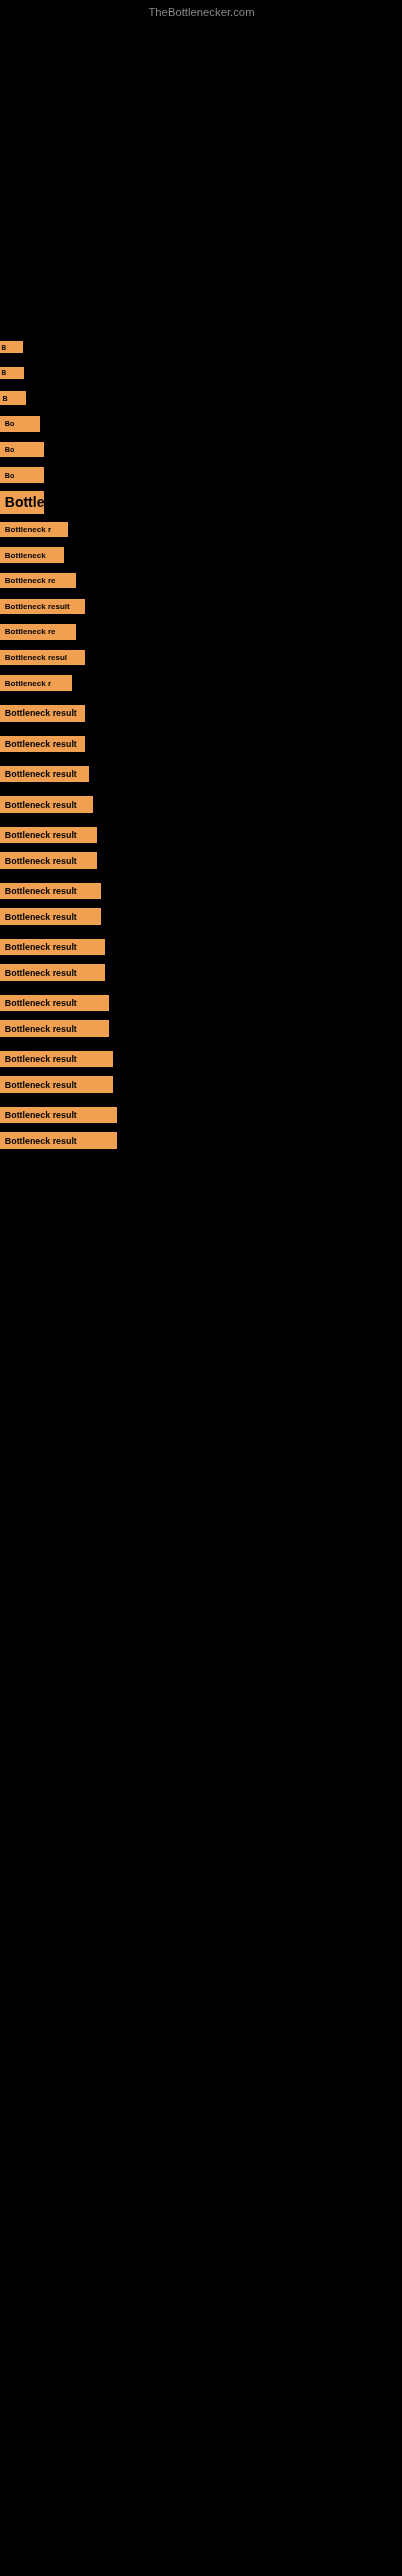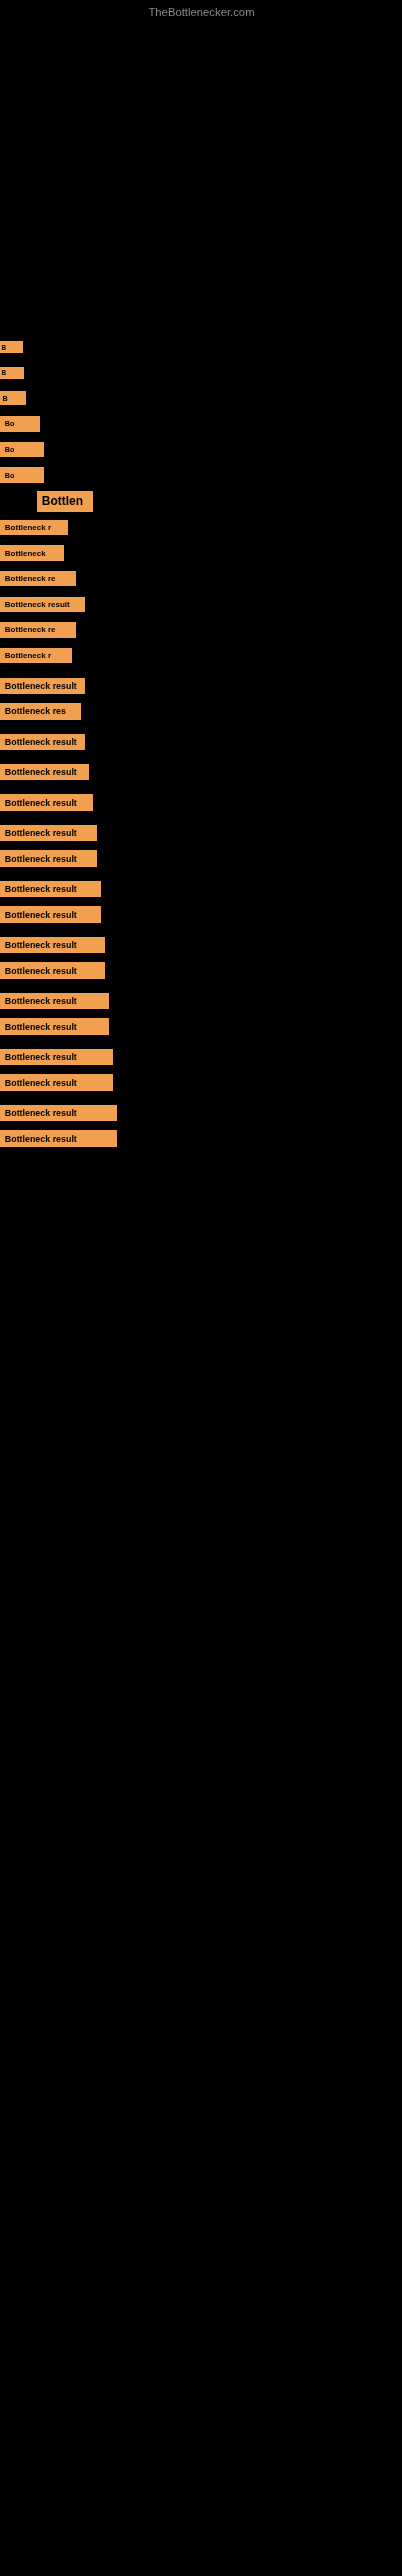--- a/index.html
+++ b/index.html
@@ -55,21 +55,21 @@
       display: inline-block;
     }
 
     
     .row-0 .bottleneck-label { width: 22.5px; font-size: 6.4px; padding: 2.4px 1.6px; }
     .row-1 .bottleneck-label { width: 24px; font-size: 6.4px; padding: 2.4px 1.6px; }
     .row-2 .bottleneck-label { width: 26px; font-size: 7.2px; padding: 2.4px 2.4px; }
     .row-3 .bottleneck-label { width: 40px; font-size: 7.2px; }
     .row-4 .bottleneck-label { width: 44px; font-size: 7.2px; }
     .row-5 .bottleneck-label { width: 44px; font-size: 7.2px; }
-    .row-6 .bottleneck-label { width: 56px; font-size: 12px; margin-left: 37px; }
+    .row-6 .bottleneck-label { width: 44px; font-size: 14px; }
     .row-7 .bottleneck-label { width: 68px; font-size: 8px; }
     .row-8 .bottleneck-label { width: 64px; font-size: 8px; }
     .row-9 .bottleneck-label { width: 76px; font-size: 8px; }
     .row-10 .bottleneck-label { width: 85px; font-size: 8px; }
     .row-11 .bottleneck-label { width: 76px; font-size: 8px; }
     .row-12 .bottleneck-label { width: 85px; font-size: 8px; }
     .row-13 .bottleneck-label { width: 72px; font-size: 8px; }
     .row-14 .bottleneck-label { width: 85px; font-size: 8.9px; }
     .row-15 .bottleneck-label { width: 81px; font-size: 8.9px; }
     .row-16 .bottleneck-label { width: 85px; font-size: 8.9px; }
@@ -136,30 +136,30 @@
     </div>
     <div class="bottleneck-row row-9">
       <span class="bottleneck-label">Bottleneck re</span>
     </div>
     <div class="bottleneck-row row-10">
       <span class="bottleneck-label">Bottleneck result</span>
     </div>
     <div class="bottleneck-row row-11">
       <span class="bottleneck-label">Bottleneck re</span>
     </div>
+    <div class="bottleneck-row row-12">
+      <span class="bottleneck-label">Bottleneck resul</span>
+    </div>
     <div class="bottleneck-row row-13">
       <span class="bottleneck-label">Bottleneck r</span>
     </div>
     <div class="spacer"></div>
     <div class="bottleneck-row row-14">
       <span class="bottleneck-label">Bottleneck result</span>
     </div>
-    <div class="bottleneck-row row-15">
-      <span class="bottleneck-label">Bottleneck res</span>
-    </div>
     <div class="spacer"></div>
     <div class="bottleneck-row row-16">
       <span class="bottleneck-label">Bottleneck result</span>
     </div>
     <div class="spacer"></div>
     <div class="bottleneck-row row-17">
       <span class="bottleneck-label">Bottleneck result</span>
     </div>
     <div class="spacer"></div>
     <div class="bottleneck-row row-18">

